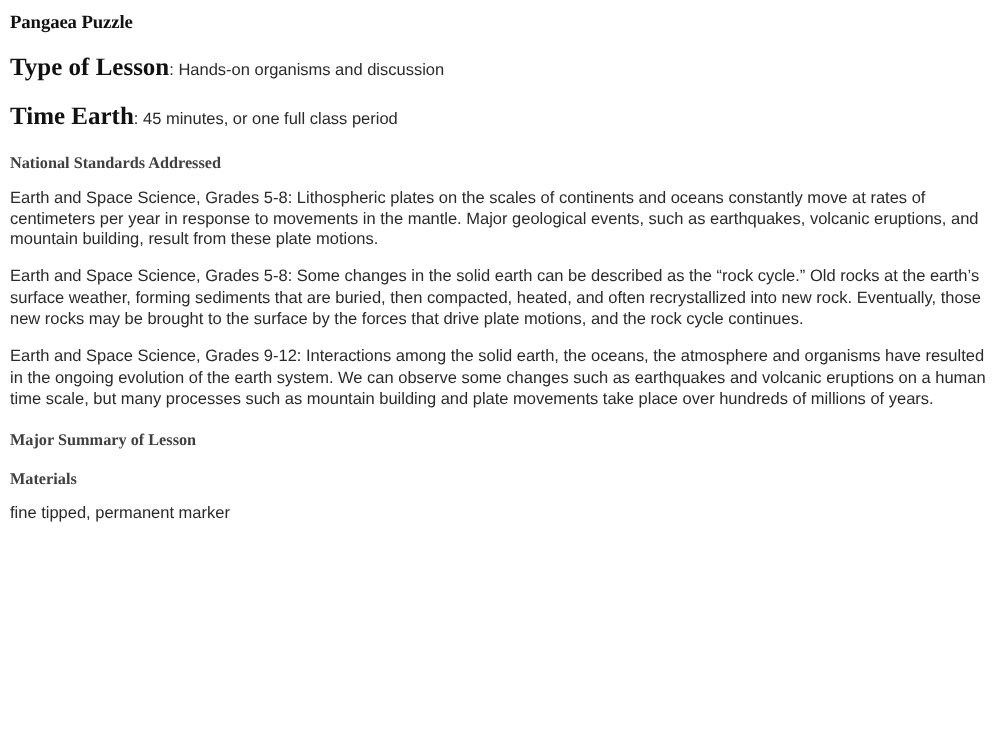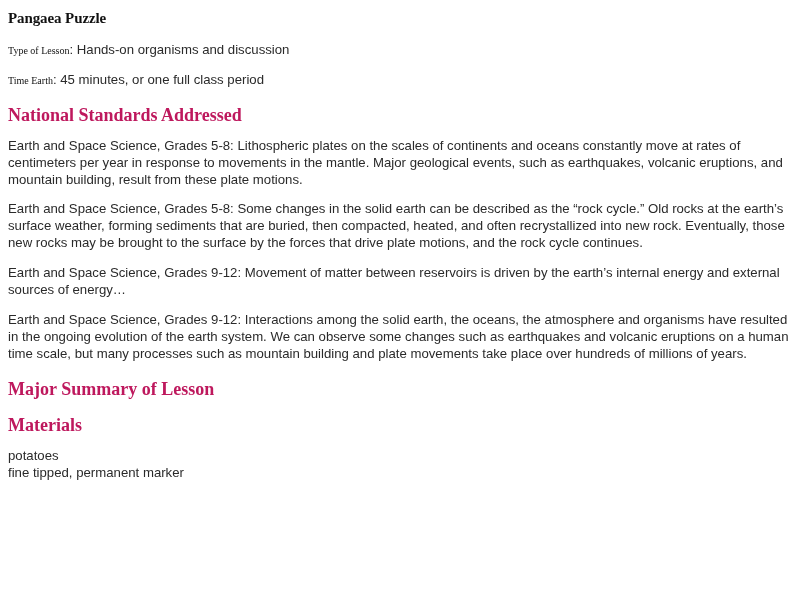--- a/index.html
+++ b/index.html
@@ -26,35 +26,35 @@
     font-weight: bold;
     font-size: 15px;
     line-height: 1.08;
     color: #111111;
     margin: 4px 0 16px 0;
     letter-spacing: -0.1px;
   }
   h2.section-heading {
     font-family: "Liberation Serif", serif;
     font-weight: bold;
-    font-size: 18px;
+    font-size: 13px;
     line-height: 1.1;
-    color: #be185d;
+    color: #404040;
     margin: 17px 0 12px 0;
   }
   p.meta-line {
     font-size: 13.2px;
     line-height: 1.28;
     margin: 0 0 13px 0;
     color: #2a2a2a;
   }
   p.meta-line .meta-label {
     font-family: "Liberation Serif", serif;
-    font-weight: normal;
-    font-size: 10px;
+    font-weight: bold;
+    font-size: 20px;
     color: #111111;
   }
   p.body-para {
     font-size: 13.2px;
     line-height: 1.28;
     margin: 0 0 13px 0;
     color: #2a2a2a;
     max-width: 782px;
     text-align: left;
   }
@@ -83,29 +83,27 @@
   </p>
 
   <p class="meta-line">
     <span class="meta-label">Time Earth</span><span>: </span><span>45 minutes, or one full class period</span>
   </p>
 
   <section>
     <h2 class="section-heading">National Standards Addressed</h2>
     <p class="body-para">Earth and Space Science, Grades 5-8: Lithospheric plates on the scales of continents and oceans constantly move at rates of centimeters per year in response to movements in the mantle. Major geological events, such as earthquakes, volcanic eruptions, and mountain building, result from these plate motions.</p>
     <p class="body-para">Earth and Space Science, Grades 5-8: Some changes in the solid earth can be described as the “rock cycle.” Old rocks at the earth’s surface weather, forming sediments that are buried, then compacted, heated, and often recrystallized into new rock. Eventually, those new rocks may be brought to the surface by the forces that drive plate motions, and the rock cycle continues.</p>
-    <p class="body-para">Earth and Space Science, Grades 9-12: Movement of matter between reservoirs is driven by the earth’s internal energy and external sources of energy…</p>
     <p class="body-para">Earth and Space Science, Grades 9-12: Interactions among the solid earth, the oceans, the atmosphere and organisms have resulted in the ongoing evolution of the earth system. We can observe some changes such as earthquakes and volcanic eruptions on a human time scale, but many processes such as mountain building and plate movements take place over hundreds of millions of years.</p>
   </section>
 
   <section>
     <h2 class="section-heading">Major Summary of Lesson</h2>
   </section>
 
   <section>
     <h2 class="section-heading">Materials</h2>
     <ul class="materials-list">
-      <li>potatoes</li>
       <li>fine tipped, permanent marker</li>
     </ul>
   </section>
 
 </div>
 
 </body></html>

